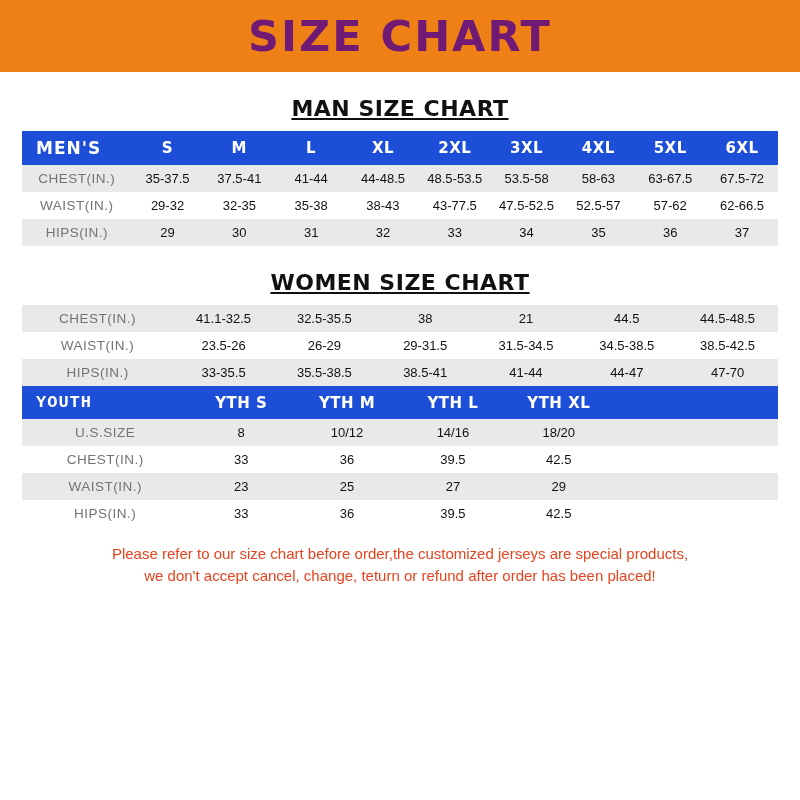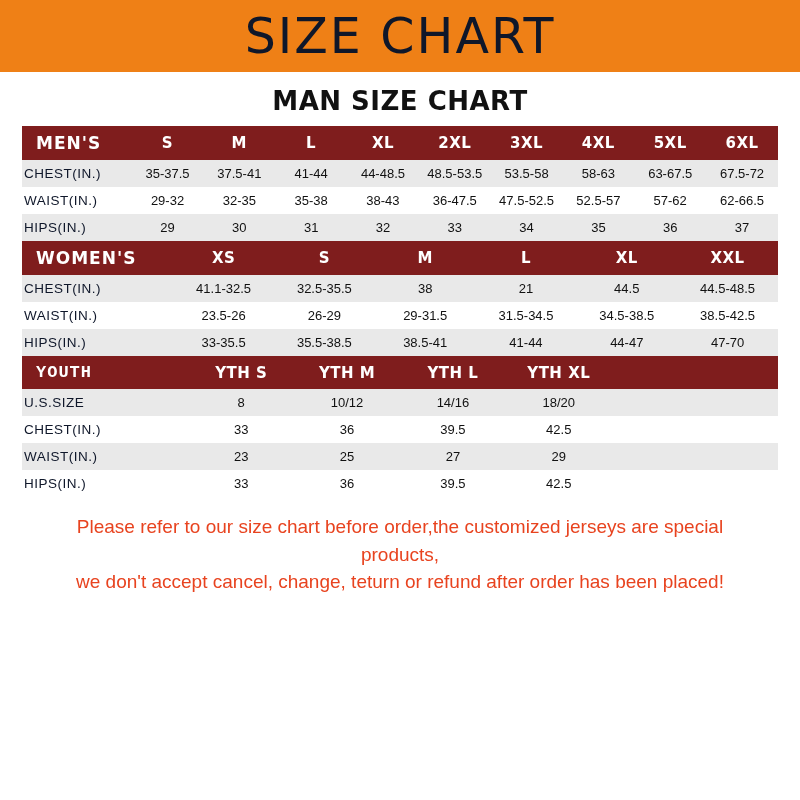--- a/index.html
+++ b/index.html
@@ -24,46 +24,47 @@
   .banner {
     height: 72px;
     background: #ef8016;
     display: flex;
     align-items: center;
     justify-content: center;
     position: relative;
   }
   .banner-title {
     font-family: "DejaVu Sans", sans-serif;
-    font-weight: normal;
-    font-size: 49px;
+    font-weight: bold;
+    font-size: 43px;
     letter-spacing: 2px;
-    color: #0f172a;
+    color: #701a75;
     line-height: 1;
   }
   .content {
     padding: 0 22px;
     box-sizing: border-box;
   }
   .section-title {
     text-align: center;
     font-family: "DejaVu Sans", sans-serif;
     font-weight: bold;
-    font-size: 26px;
+    font-size: 22px;
     color: #111111;
     letter-spacing: 0.5px;
-    margin: 14px 0 10px 0;
+    margin: 24px 0 10px 0;
+    text-decoration: underline;
   }
   table.size-table {
     width: 100%;
     border-collapse: collapse;
     table-layout: fixed;
   }
   table.size-table tr.head-row {
-    background: #7f1d1d;
+    background: #1d4ed8;
     border-radius: 14px;
   }
   table.size-table tr.head-row th {
     color: #ffffff;
     font-family: "DejaVu Sans", sans-serif;
     font-weight: bold;
     font-size: 15px;
     padding: 7px 2px;
     text-align: center;
     letter-spacing: 0.5px;
@@ -75,24 +76,24 @@
     letter-spacing: 1px;
   }
   table.size-table td {
     text-align: center;
     font-family: "Liberation Sans", sans-serif;
     font-size: 13px;
     color: #111111;
     padding: 6px 2px;
   }
   table.size-table td.label-col {
-    text-align: left;
+    text-align: center;
     font-size: 13.5px;
     letter-spacing: 0.5px;
-    color: #0f172a;
+    color: #737373;
   }
   table.size-table tr.row-light { background: #e9e9e9; }
   table.size-table tr.row-white { background: #ffffff; }
 
   .men-first { width: 14.5%; }
   .women-first { width: 20%; }
   .youth-first { width: 22%; }
 
   .women-table td, .women-table th { font-size: 14px; }
   .women-table td.label-col { font-size: 14px; }
@@ -105,21 +106,21 @@
   .women-table tr.head-row th.first-col { font-size: 17px; }
 
   .youth-spacer { width: 22%; }
 
   .footer-note {
     margin-top: 16px;
     padding: 0 14px;
     text-align: center;
     color: #e8431f;
     font-family: "Liberation Sans", sans-serif;
-    font-size: 19px;
+    font-size: 15px;
     line-height: 1.45;
   }
   .footer-note .line { display: block; }
 </style>
 </head>
 <body>
 
 <div class="page">
 
   <div class="banner">
@@ -166,61 +167,53 @@
           <td>58-63</td>
           <td>63-67.5</td>
           <td>67.5-72</td>
         </tr>
         <tr class="row-white">
           <td class="label-col">WAIST(IN.)</td>
           <td>29-32</td>
           <td>32-35</td>
           <td>35-38</td>
           <td>38-43</td>
-          <td>36-47.5</td>
+          <td>43-77.5</td>
           <td>47.5-52.5</td>
           <td>52.5-57</td>
           <td>57-62</td>
           <td>62-66.5</td>
         </tr>
         <tr class="row-light">
           <td class="label-col">HIPS(IN.)</td>
           <td>29</td>
           <td>30</td>
           <td>31</td>
           <td>32</td>
           <td>33</td>
           <td>34</td>
           <td>35</td>
           <td>36</td>
           <td>37</td>
         </tr>
       </tbody>
     </table>
 
+    <div class="section-title">WOMEN SIZE CHART</div>
     <table class="size-table women-table">
       <colgroup>
         <col class="women-first">
         <col>
           <col>
           <col>
           <col>
           <col>
           <col>
       </colgroup>
       <tbody>
-        <tr class="head-row">
-          <th class="first-col">WOMEN'S</th>
-          <th>XS</th>
-          <th>S</th>
-          <th>M</th>
-          <th>L</th>
-          <th>XL</th>
-          <th>XXL</th>
-        </tr>
         <tr class="row-light">
           <td class="label-col">CHEST(IN.)</td>
           <td>41.1-32.5</td>
           <td>32.5-35.5</td>
           <td>38</td>
           <td>21</td>
           <td>44.5</td>
           <td>44.5-48.5</td>
         </tr>
         <tr class="row-white">

